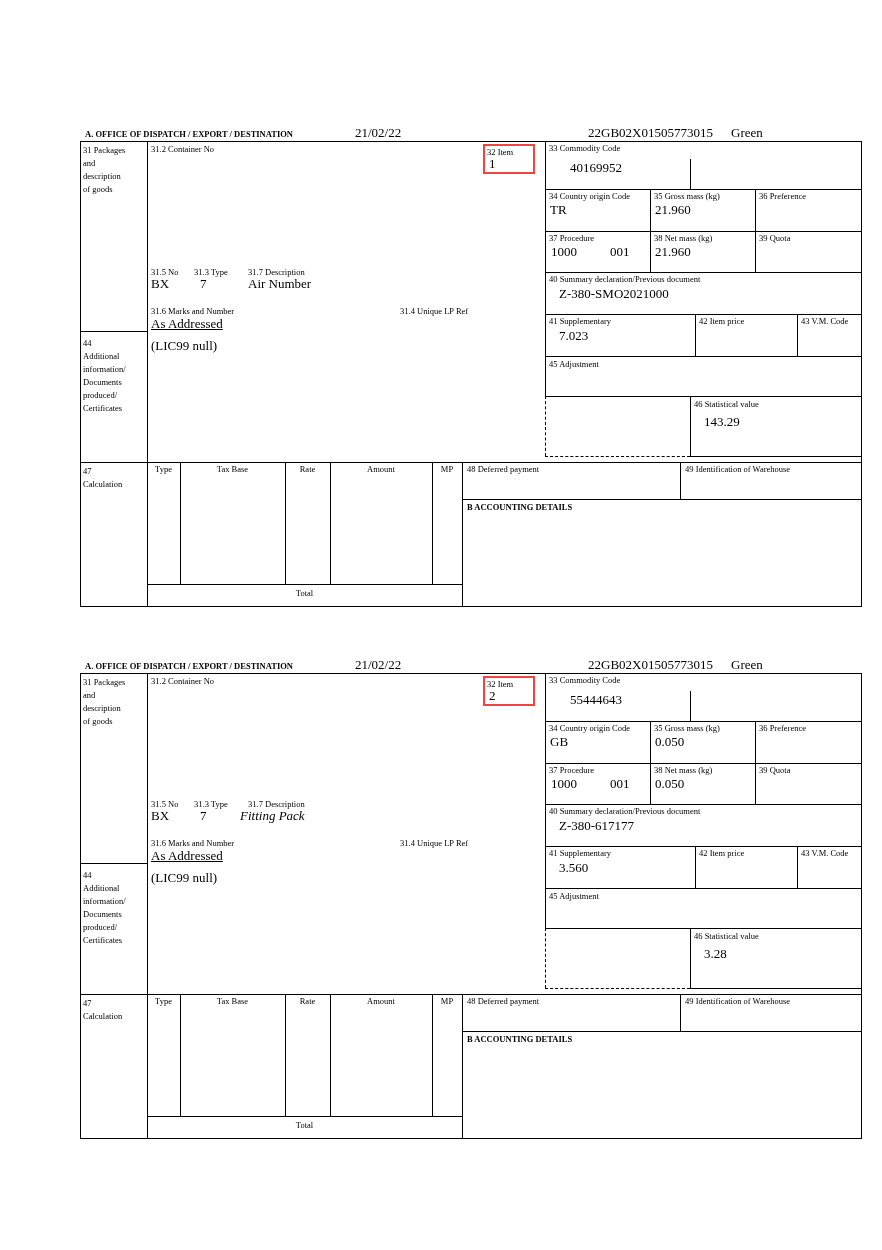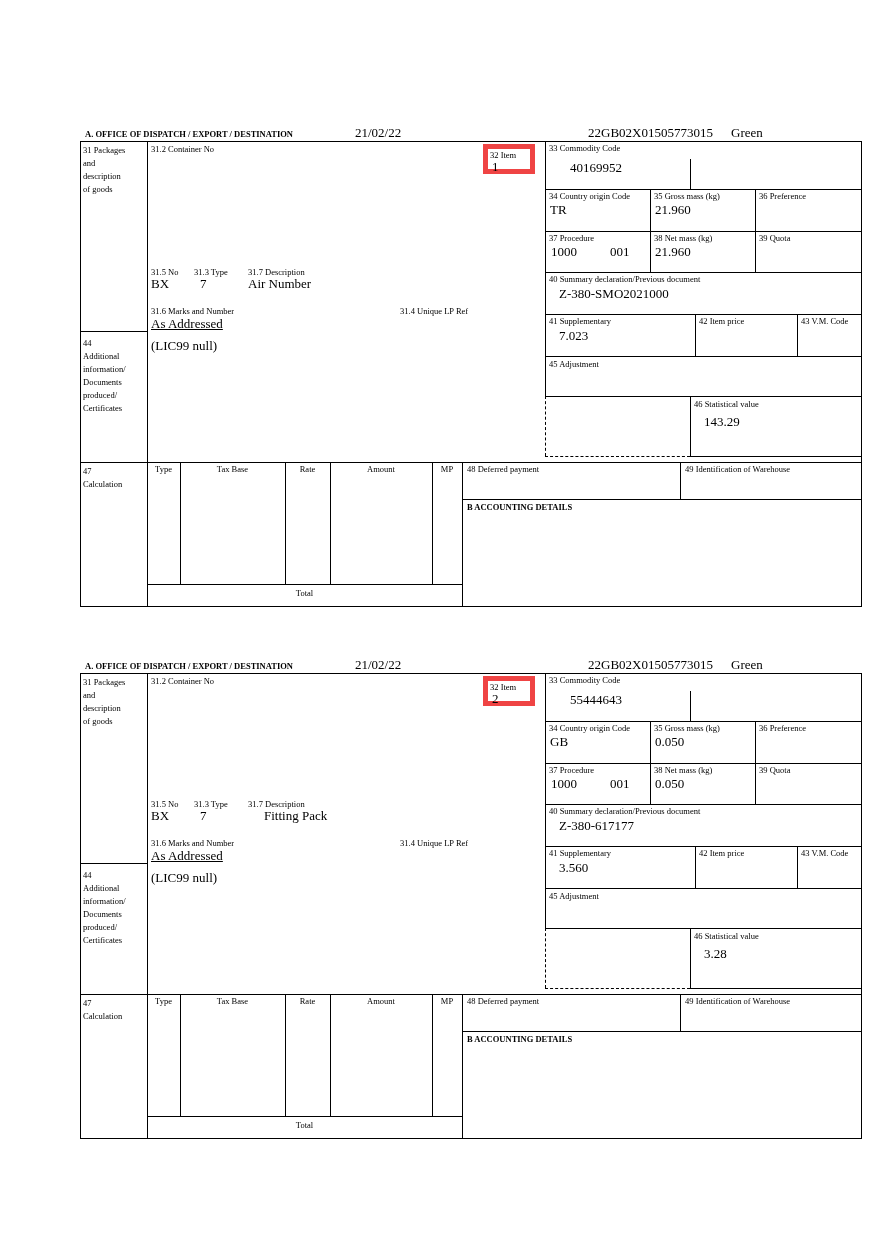--- a/index.html
+++ b/index.html
@@ -15,21 +15,21 @@
   .h  { height: 1px; background: #000; }
   .v  { width: 1px;  background: #000; }
   .hd { height: 0; border-top: 1px dashed #000; }
   .vd { width: 0;  border-left: 1px dashed #000; }
   .lbl { position: absolute; font-size: 8.5px; line-height: 1.25; white-space: nowrap; }
   .val { position: absolute; font-size: 13px; line-height: 1.05; white-space: nowrap; }
   .pre { white-space: pre-line; line-height: 13px; }
   .ctr { text-align: center; }
   .b { font-weight: 700; }
   .u { text-decoration: underline; }
-  .itembox { position: absolute; left: 403px; top: 3px; width: 52px; height: 30px; border: 5px solid #ef4444; }
+  .itembox { position: absolute; left: 403px; top: 3px; width: 52px; height: 30px; border: 2px solid #ef4444; }
 </style>
 </head>
 <body>
 
 <div id="blocks">
   <section class="block" style="top: 80px;">
 
     <div class="hdr">
       <span class="lbl b" style="left:5px;top:5px;">A.  OFFICE OF DISPATCH / EXPORT / DESTINATION</span>
       <span class="val" style="left:275px;top:2px;">21/02/22</span>
@@ -216,21 +216,21 @@
       <span class="lbl" style="left:679px;top:92px;">39 Quota</span>
 
       <span class="lbl" style="left:469px;top:133px;">40 Summary declaration/Previous document</span>
       <span class="val" style="left:479px;top:146px;font-family:Liberation Serif, serif;">Z-380-617177</span>
 
       <span class="lbl" style="left:71px;top:126px;">31.5 No</span>
       <span class="lbl" style="left:114px;top:126px;">31.3 Type</span>
       <span class="lbl" style="left:168px;top:126px;">31.7 Description</span>
       <span class="val" style="left:71px;top:136px;">BX</span>
       <span class="val" style="left:120px;top:136px;">7</span>
-      <span class="val" style="left:184px;top:136px;">Fitting Pack</span>
+      <span class="val" style="left:160px;top:136px;font-style:italic;">Fitting Pack</span>
 
       <span class="lbl" style="left:71px;top:165px;">31.6 Marks and Number</span>
       <span class="lbl" style="left:320px;top:165px;">31.4 Unique LP Ref</span>
       <span class="val u" style="left:71px;top:176px;">As Addressed</span>
 
       <span class="lbl" style="left:469px;top:175px;">41 Supplementary</span>
       <span class="val" style="left:479px;top:188px;">3.560</span>
       <span class="lbl" style="left:619px;top:175px;">42 Item price</span>
       <span class="lbl" style="left:721px;top:175px;">43 V.M. Code</span>
 

